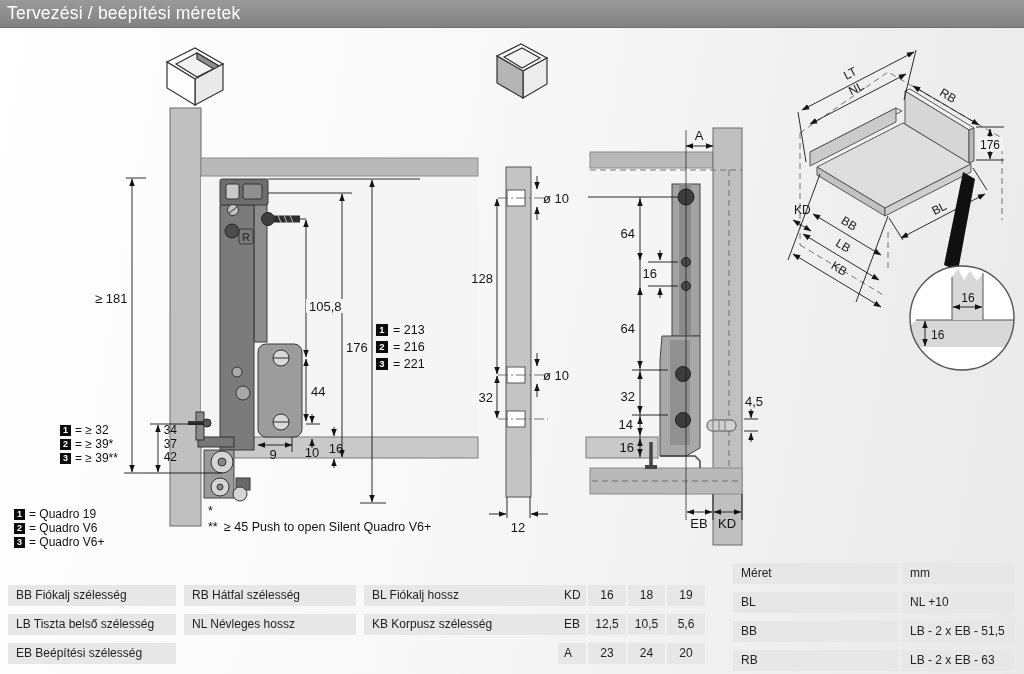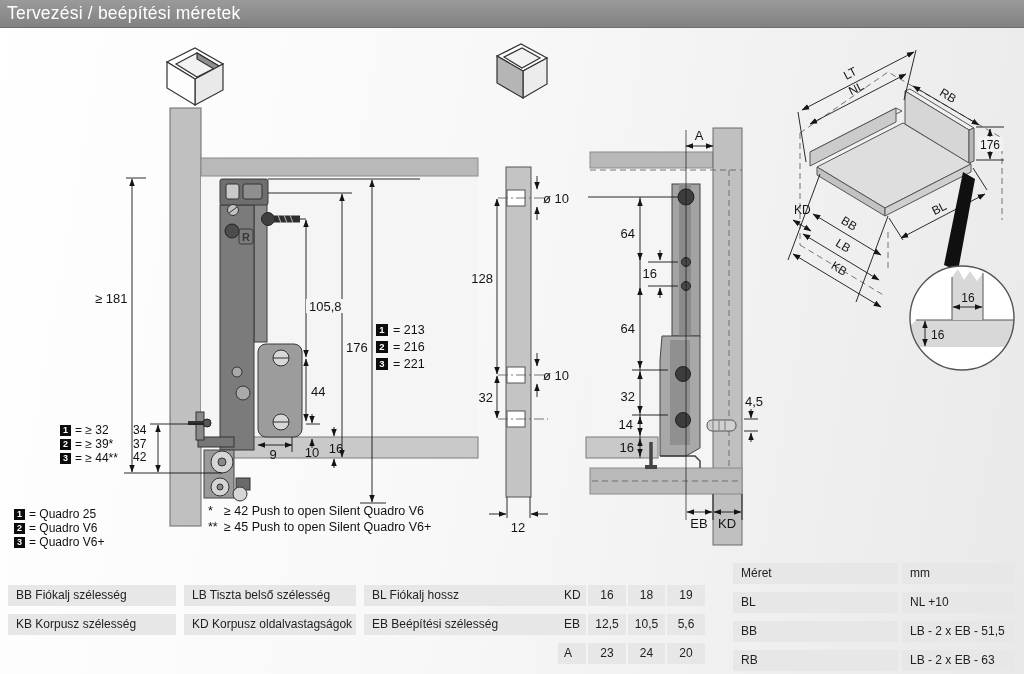--- a/index.html
+++ b/index.html
@@ -15,21 +15,21 @@
   #draw{position:absolute;left:0;top:0;z-index:1;}
   svg text{font-family:"Liberation Sans","DejaVu Sans",sans-serif;font-size:13px;fill:#141414;}
   svg .sm{font-size:12px;}
   
   .blk{position:absolute;z-index:3;font-size:12.5px;color:#111;white-space:nowrap;}
   .blk .row{display:flex;align-items:center;height:17px;gap:5px;}
   .blk.tight .row{height:14px;gap:4px;font-size:12px;}
   .sq{width:12px;height:12px;background:#0c0c0c;color:#fff;font-weight:bold;font-size:9.5px;
       line-height:12px;text-align:center;flex:none;}
   .tight .sq{width:11px;height:11px;font-size:9px;line-height:11px;}
-  .stackcol{position:absolute;z-index:3;width:44px;text-align:left;font-size:12px;color:#111;}
+  .stackcol{position:absolute;z-index:3;width:44px;text-align:right;font-size:12px;color:#111;}
   .stackcol div{height:13.7px;line-height:13.7px;}
   .fnrow{display:flex;height:16px;align-items:center;font-size:12.5px;}
   .fnrow .mk{width:16px;text-align:left;flex:none;}
   
   .tbl{position:absolute;display:grid;row-gap:2px;column-gap:3px;z-index:3;font-size:12px;color:#222;gap:8px;}
   .tbl .c{background:#e7e7e7;line-height:21px;height:21px;padding-left:8px;white-space:nowrap;overflow:hidden;}
   .tbl .num{text-align:center;padding-left:0;}
   #tbl1{left:8px;top:585px;grid-template-columns:168px 172px 194px;}
   #tbl2{left:558px;top:585px;grid-template-columns:28px 38px 37px 38px;column-gap:2px;}
   #tbl2 .c{padding-left:6px;}
@@ -342,62 +342,62 @@
     <div class="row">
       <span class="sq">1</span>
       <span>= ≥ 32</span>
     </div>
     <div class="row">
       <span class="sq">2</span>
       <span>= ≥ 39*</span>
     </div>
     <div class="row">
       <span class="sq">3</span>
-      <span>= ≥ 44**</span>
+      <span>= ≥ 39**</span>
     </div>
   </div>
 
   <div class="stackcol" style="left:133px;top:424px;">
     <div>34</div>
     <div>37</div>
     <div>42</div>
   </div>
 
   <div class="blk tight" style="left:14px;top:507px;">
     <div class="row">
       <span class="sq">1</span>
-      <span>= Quadro 25</span>
+      <span>= Quadro 19</span>
     </div>
     <div class="row">
       <span class="sq">2</span>
       <span>= Quadro V6</span>
     </div>
     <div class="row">
       <span class="sq">3</span>
       <span>= Quadro V6+</span>
     </div>
   </div>
 
   <div class="blk" style="left:208px;top:503px;">
     <div class="fnrow">
       <span class="mk">*</span>
-      <span>≥ 42 Push to open Silent Quadro V6</span>
     </div>
     <div class="fnrow">
       <span class="mk">**</span>
       <span>≥ 45 Push to open Silent Quadro V6+</span>
     </div>
   </div>
 
   <div class="tbl" id="tbl1">
     <div class="c">BB Fiókalj szélesség</div>
+    <div class="c">RB Hátfal szélesség</div>
+    <div class="c">BL Fiókalj hossz</div>
     <div class="c">LB Tiszta belső szélesség</div>
-    <div class="c">BL Fiókalj hossz</div>
+    <div class="c">NL Névleges hossz</div>
     <div class="c">KB Korpusz szélesség</div>
-    <div class="c">KD Korpusz oldalvastagságok</div>
     <div class="c">EB Beépítési szélesség</div>
   </div>
 
   <div class="tbl" id="tbl2">
     <div class="c">KD</div>
     <div class="c num">16</div>
     <div class="c num">18</div>
     <div class="c num">19</div>
     <div class="c">EB</div>
     <div class="c num">12,5</div>

